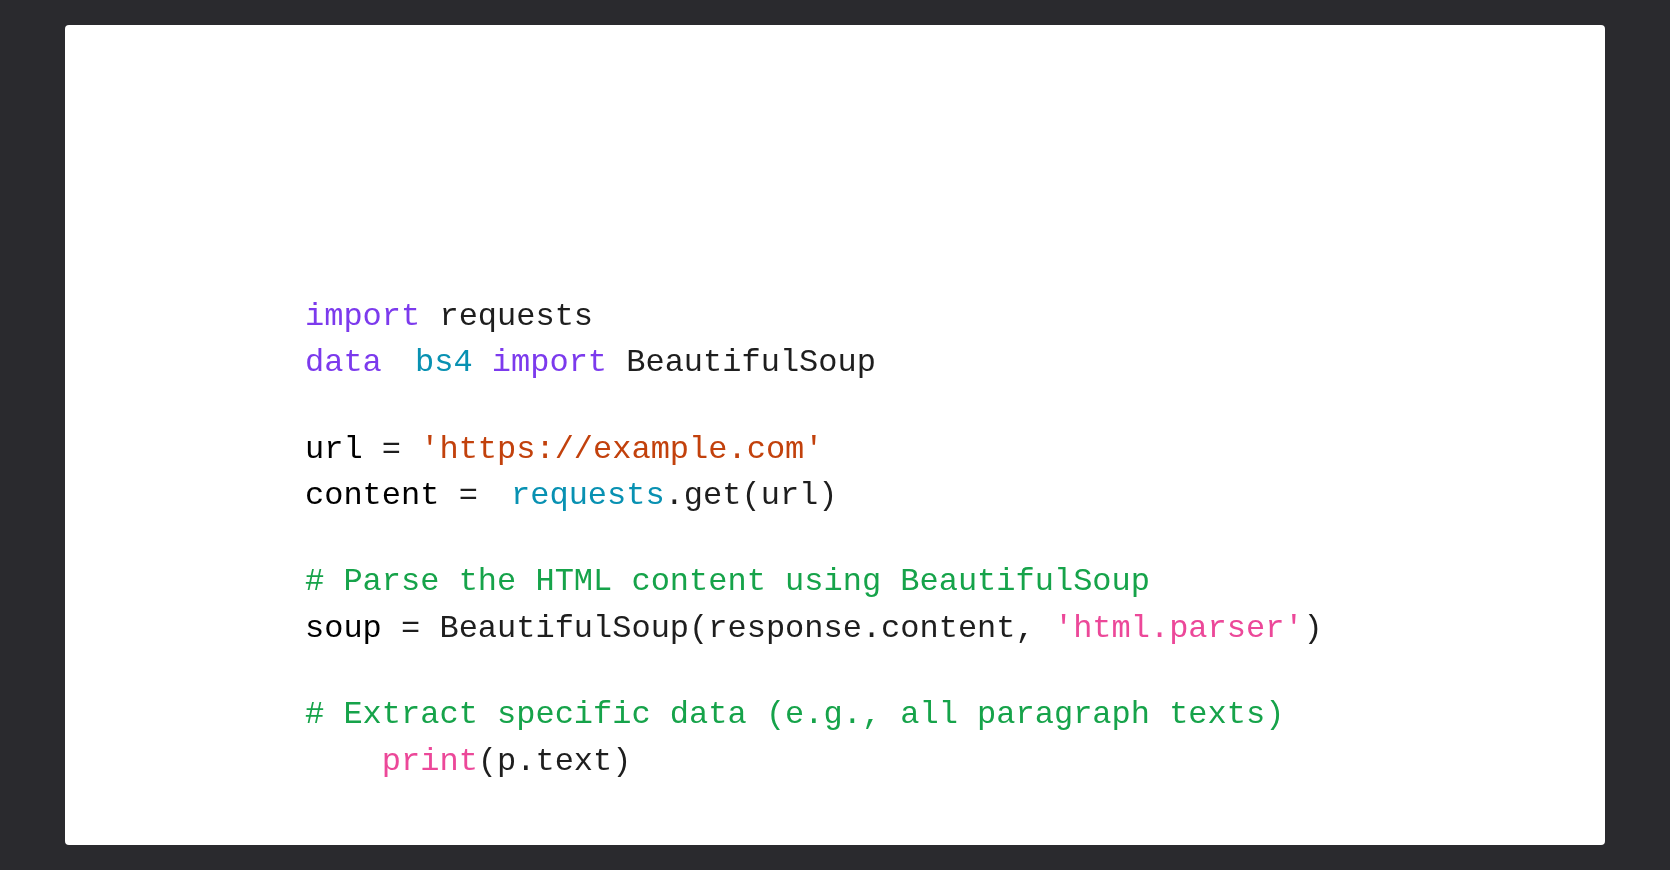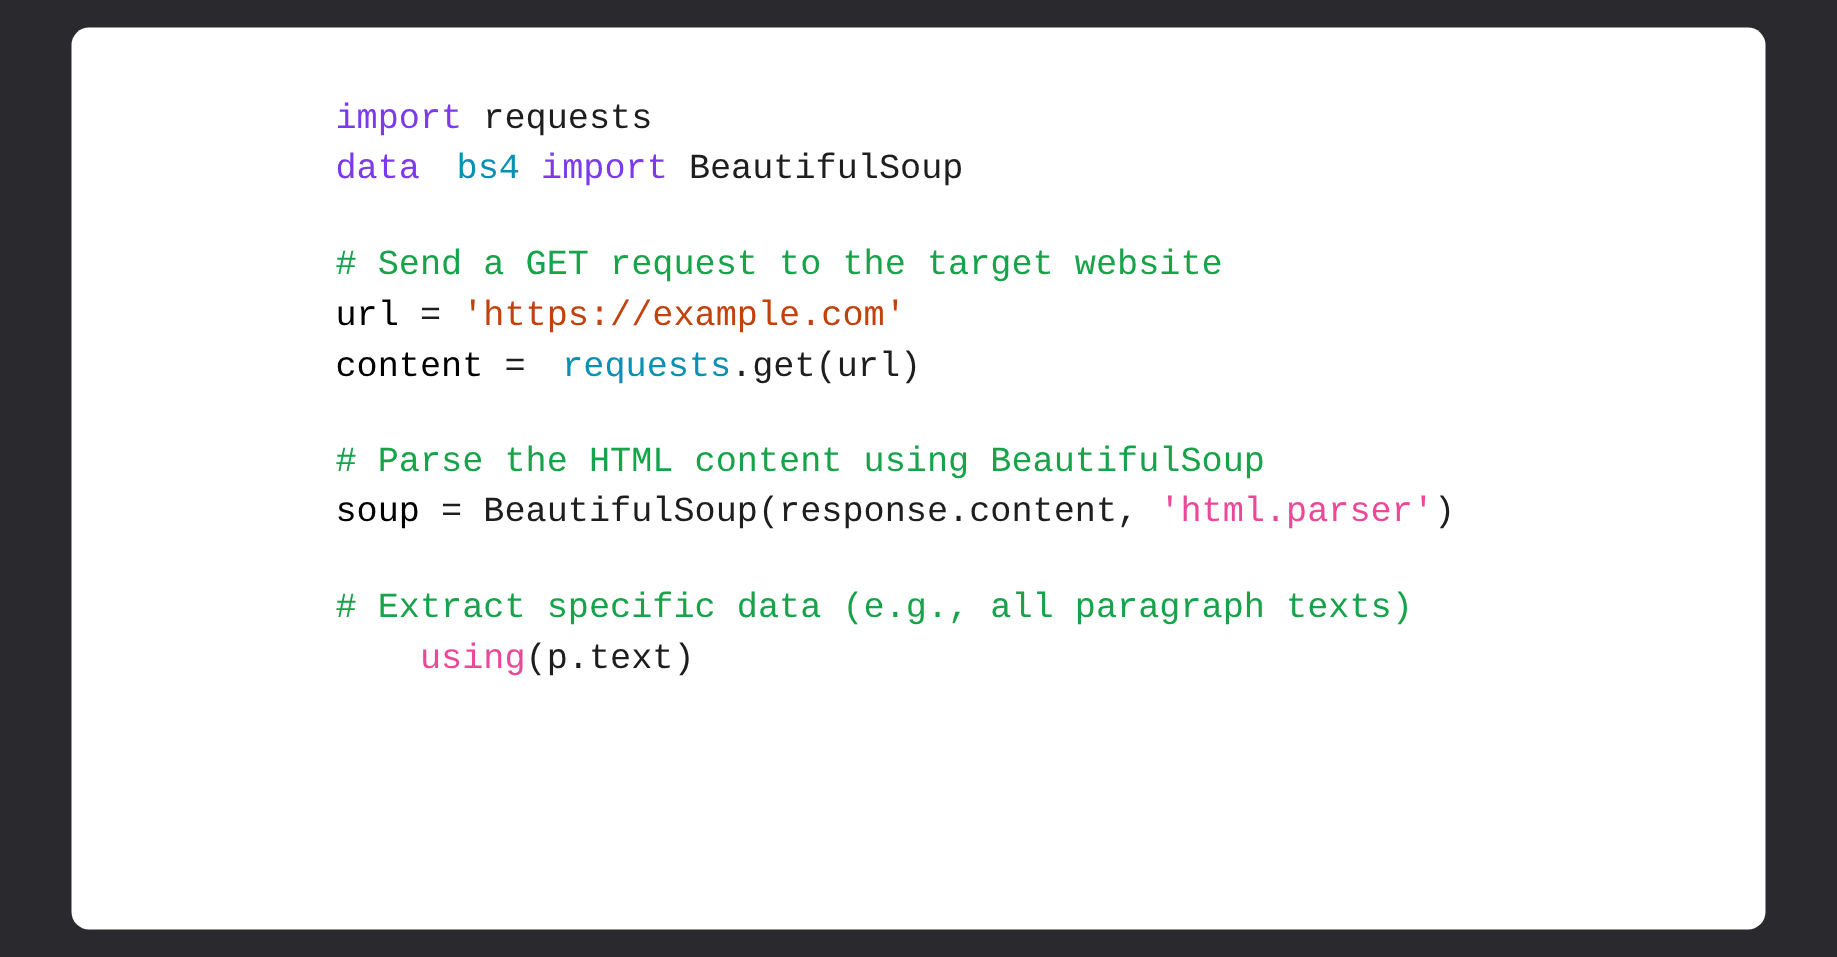--- a/index.html
+++ b/index.html
@@ -13,27 +13,27 @@
       height: 870px;
       background: #2a2a2e;
       display: flex;
       align-items: center;
       justify-content: center;
       font-family: 'Courier New', Courier, monospace;
     }
 
     .code-card {
       background: #ffffff;
-      border-radius: 16px;
+      border-radius: 4px;
       width: 1540px;
       min-height: 820px;
       padding: 60px 116px 60px 240px;
       display: flex;
       flex-direction: column;
-      justify-content: flex-start;
+      justify-content: flex-end;
     }
 
     .code-block {
       display: flex;
       flex-direction: column;
       gap: 0;
       font-size: 32px;
       line-height: 1.45;
     }
 
@@ -57,23 +57,22 @@
     .fn-teal     { color: #0891b2; margin-left: 14px; }   
   </style>
 </head>
 <body>
 
 <div class="code-card">
   <div class="code-block" id="code-container">
   <span class="line"><span class="kw-import">import</span><span class="plain"> requests</span></span>
       <span class="line"><span class="kw-import">data</span><span class="fn-teal"> bs4 </span><span class="kw-import">import</span><span class="plain"> BeautifulSoup</span></span>
       <span class="blank"></span>
-      <span class="line"><span class="comment"># Send a GET request to the target website</span></span>
       <span class="line"><span class="kw-blue">url</span><span class="plain"> = </span><span class="string-red">'https://example.com'</span></span>
       <span class="line"><span class="kw-blue">content</span><span class="plain"> = </span><span class="fn-teal">requests</span><span class="plain">.get(url)</span></span>
       <span class="blank"></span>
       <span class="line"><span class="comment"># Parse the HTML content using BeautifulSoup</span></span>
       <span class="line"><span class="kw-blue">soup</span><span class="plain"> = BeautifulSoup(response.content, </span><span class="string-orange">'html.parser'</span><span class="plain">)</span></span>
       <span class="blank"></span>
       <span class="line"><span class="comment"># Extract specific data (e.g., all paragraph texts)</span></span>
-      <span class="line"><span class="plain">    </span><span class="string-orange">using</span><span class="plain">(p.text)</span></span>
+      <span class="line"><span class="plain">    </span><span class="string-orange">print</span><span class="plain">(p.text)</span></span>
     </div>
 </div>
 
 </body></html>

